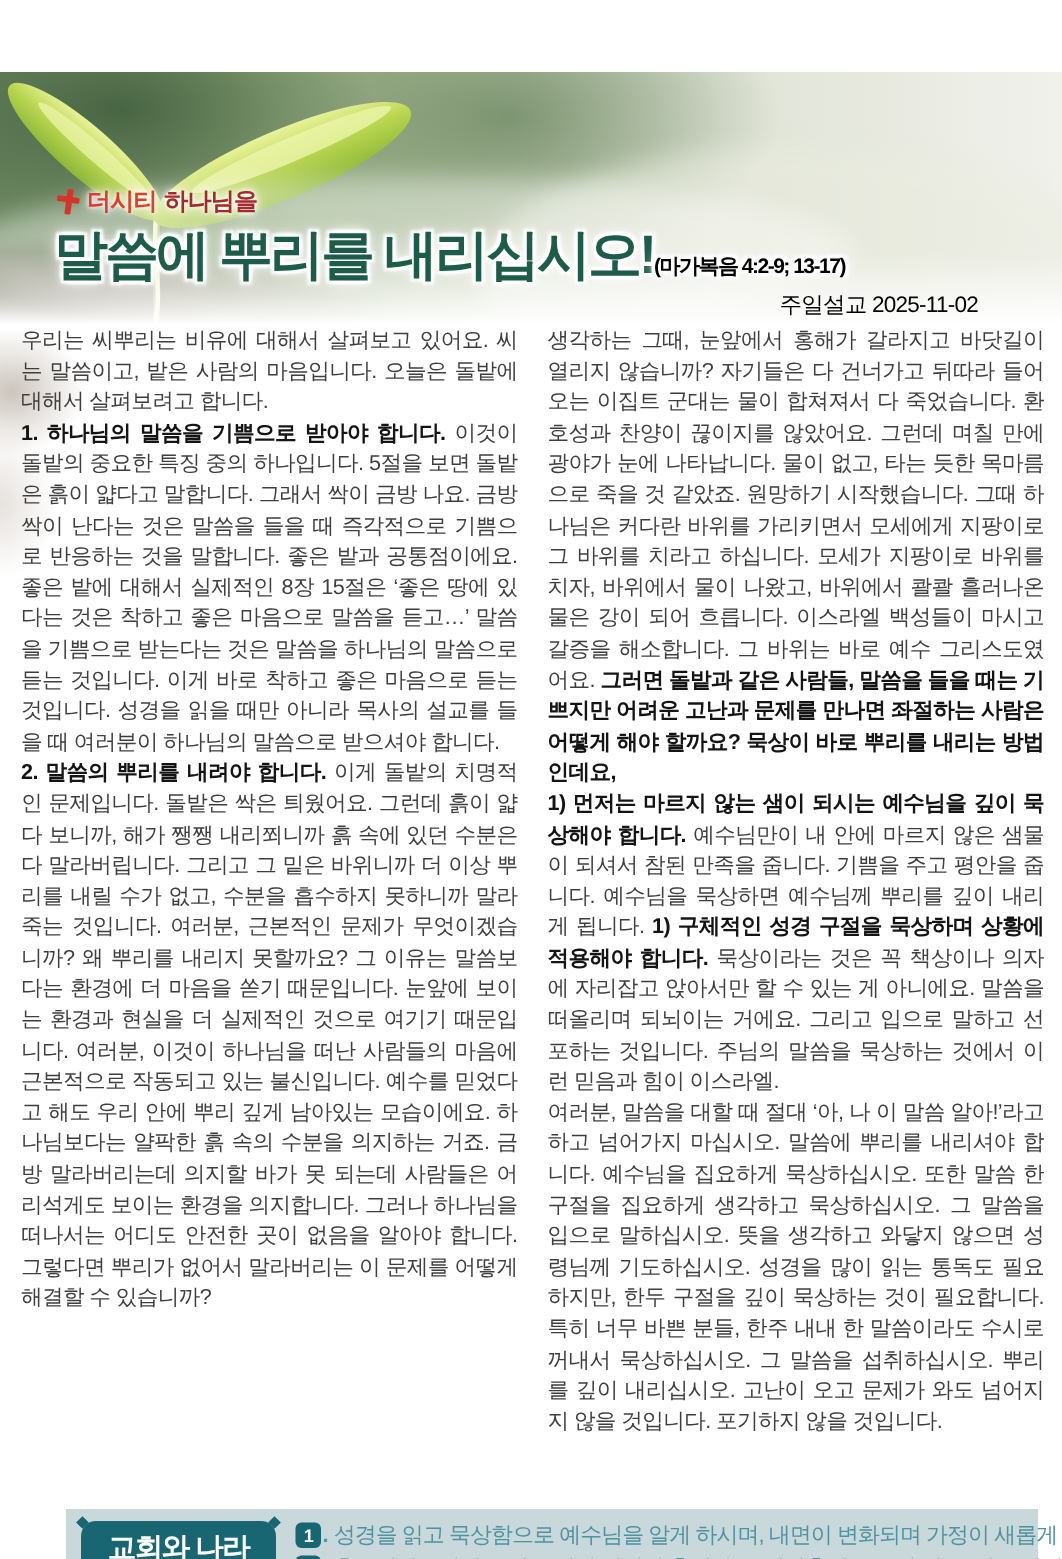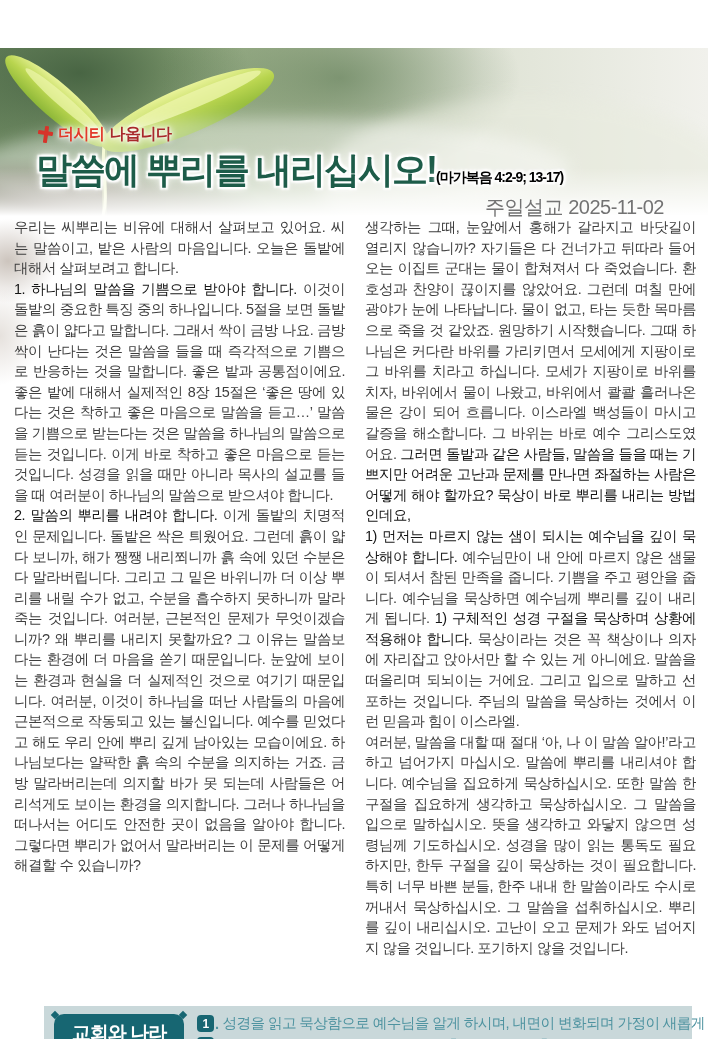--- a/index.html
+++ b/index.html
@@ -16,36 +16,36 @@
   .logo .cross i{position:absolute;background:#d6342a;border-radius:1px;}
   .logo .cross i:nth-child(1){left:6px;top:0;width:4px;height:17px;transform:rotate(8deg);}
   .logo .cross i:nth-child(2){left:0;top:5px;width:15px;height:4px;transform:rotate(8deg);}
   .logo-primary{color:#e23a2b;}
   .logo-secondary{color:#a8292b;}
   .title-row{position:absolute;left:36px;top:98px;width:670px;white-space:nowrap;
         text-shadow:-2px -2px 2px #fff,2px -2px 2px #fff,-2px 2px 2px #fff,2px 2px 2px #fff,
                     0 0 7px #fff,0 0 12px #fff;}
   .title{font-size:36px;font-weight:800;color:#1d5c49;letter-spacing:-2px;}
   .ref{font-size:14px;font-weight:700;color:#000000;letter-spacing:-1px;}
-  .date{position:absolute;right:44px;top:146px;font-size:20px;color:#737373;
+  .date{position:absolute;right:56px;top:146px;font-size:15px;color:#000000;
         letter-spacing:-0.5px;text-shadow:0 0 4px #fff;}
 
   
   .soil-fade{position:absolute;left:0;top:168px;width:110px;height:170px;pointer-events:none;
         background:
           radial-gradient(ellipse 70px 60px at 8px 45px,  rgba(122,101,82,0.38), rgba(122,101,82,0) 70%),
           radial-gradient(ellipse 55px 70px at 0px 120px, rgba(140,120,100,0.22), rgba(140,120,100,0) 70%);}
 
   
   .columns{position:absolute;left:14px;top:169px;width:682px;height:781px;
         display:flex;gap:20px;overflow:hidden;}
   .col{flex:1;min-width:0;font-size:14.4px;line-height:20.6px;color:#3e3e3e;
         text-align:justify;word-break:break-all;letter-spacing:-0.4px;}
   .para{margin:0;}
-  .para strong{color:#141414;font-weight:normal;}
+  .para strong{color:#141414;font-weight:bold;}
 
   
   .footer{position:absolute;left:44px;top:958px;width:648px;height:79px;
         background:#c9d8da;display:flex;align-items:center;box-sizing:border-box;
         padding:6px 10px 6px 10px;}
   .badge{position:relative;background:#176672;color:#fff;border-radius:10px;
         width:126px;min-width:126px;padding:7px 2px;text-align:center;
         font-weight:bold;font-size:19px;line-height:1.3;letter-spacing:-1px;margin-right:13px;}
   .badge .cnr{position:absolute;width:6px;height:6px;background:#176672;transform:rotate(45deg);}
   .badge .c1{left:-2px;top:-2px;} .badge .c2{right:-2px;top:-2px;}
@@ -121,21 +121,21 @@
       <ellipse cx="270" cy="122" rx="300" ry="52" fill="#ffffff" opacity="0.4" filter="url(#blur8)"></ellipse>
       <rect y="120" width="708" height="48" fill="url(#gFade)"></rect>
     </svg>
 
     <div class="logo">
       <span class="cross">
           <i></i>
           <i></i>
         </span>
       <span class="logo-primary">더시티</span>
-        <span class="logo-secondary">나옵니다</span>
+        <span class="logo-secondary">하나님을</span>
     </div>
 
     <div class="title-row">
       <span class="title">말씀에 뿌리를 내리십시오!</span><span class="ref">(마가복음 4:2-9; 13-17)</span>
     </div>
 
     <div class="date">주일설교 2025-11-02</div>
   </div>
 
   <div class="soil-fade"></div>

